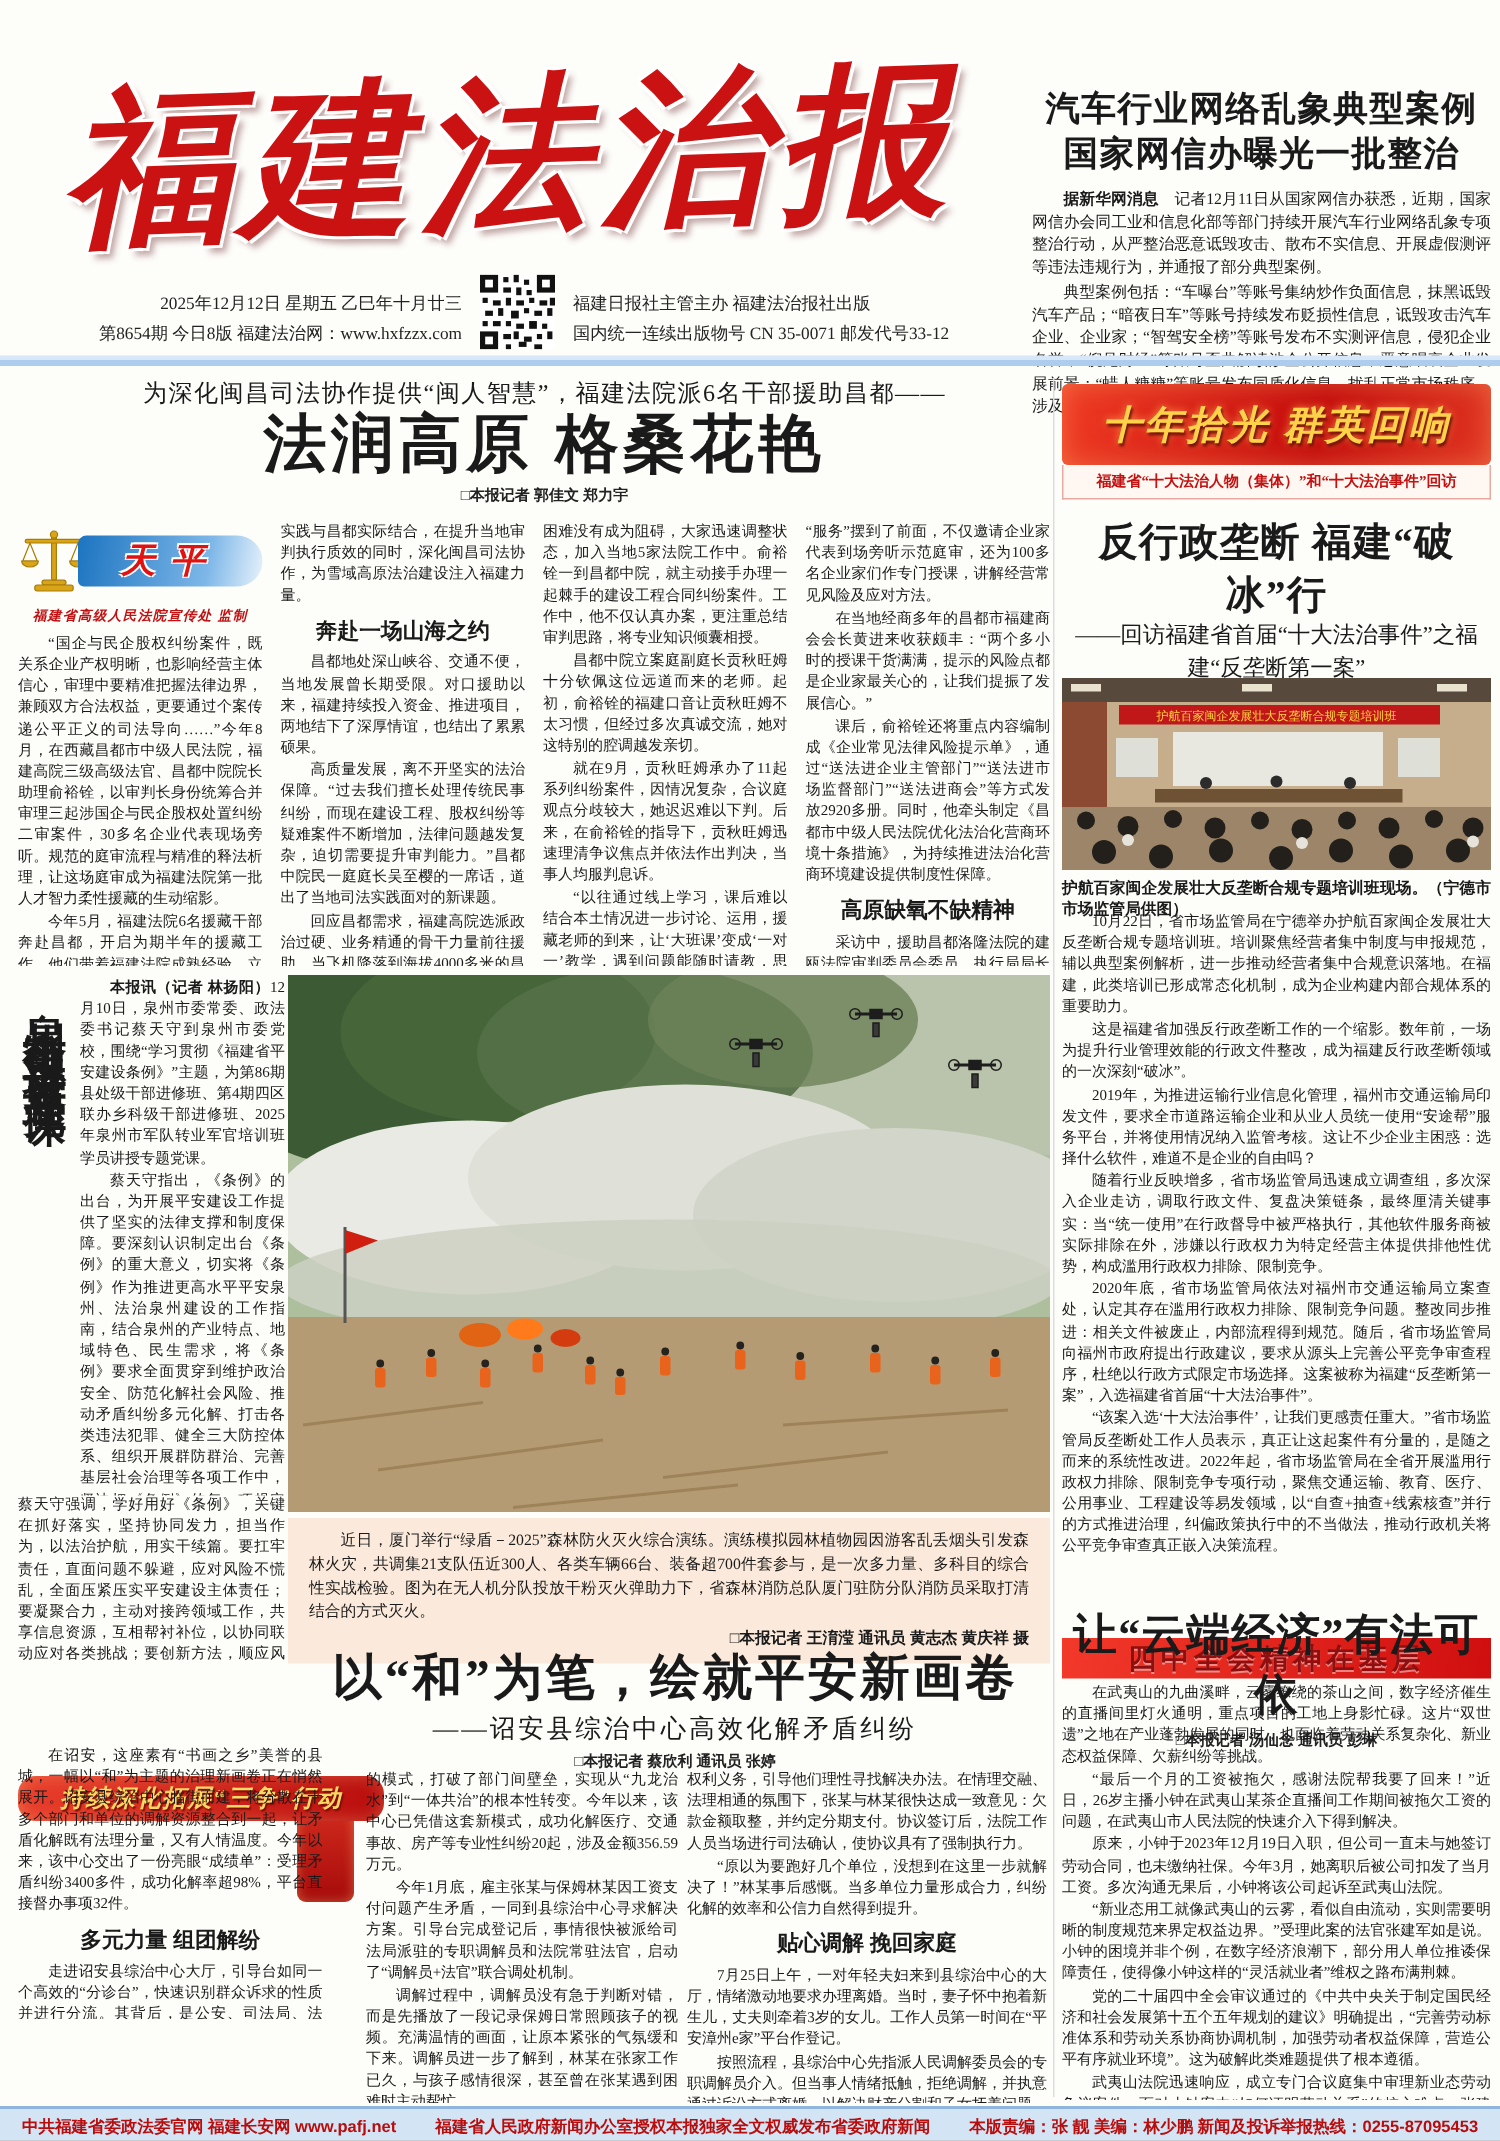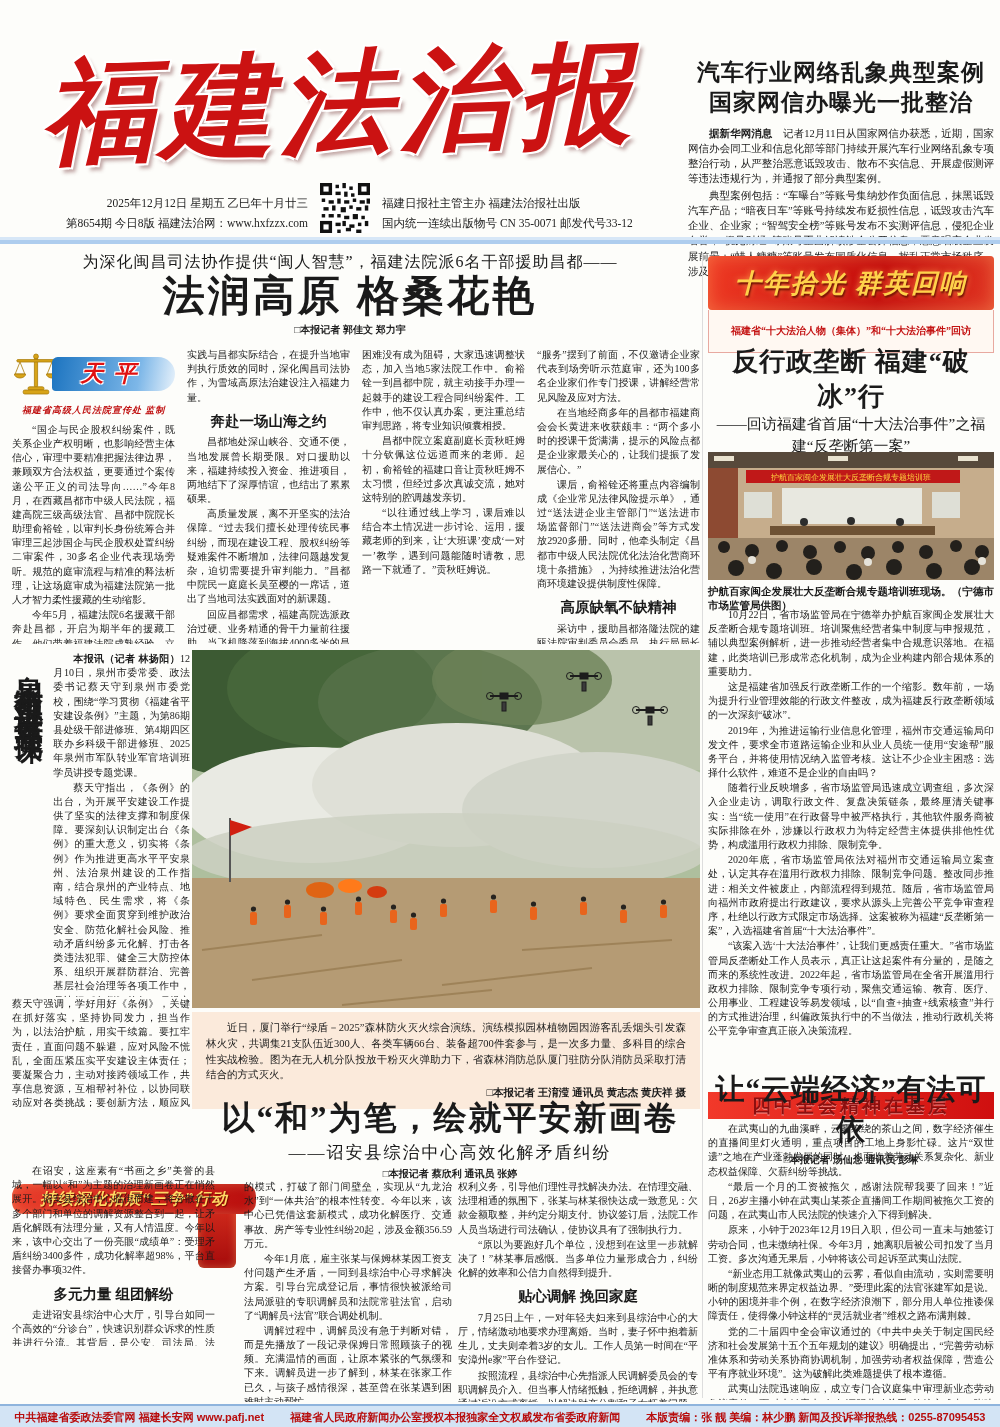--- a/index.html
+++ b/index.html
@@ -58,21 +58,21 @@
   .cap-credit{text-align:right;font-weight:bold;font-family:"Liberation Sans","DejaVu Sans",sans-serif;
               font-size:10.5px;text-indent:0;margin-top:2px;}
 
   
   .decade-banner{background:linear-gradient(100deg,#ef3b24,#c40c0c 60%,#e03522);border-radius:4px;
                  height:54px;display:flex;align-items:center;justify-content:center;
                  box-shadow:inset 0 0 18px rgba(255,200,120,.35);}
   .decade-banner span{font-weight:900;font-style:italic;font-size:26px;letter-spacing:2px;color:#ffd24a;
                  text-shadow:1px 2px 2px #6d0d00,0 0 6px #ff9d4d;}
   .decade-sub{background:#fff8f2;border:1px solid #e8a9a0;border-top:none;color:#c41212;
-              font-size:10px;font-weight:bold;text-align:center;padding:14px 0;}
+              font-size:10px;font-weight:bold;text-align:center;padding:4px 0;}
   .ra-title{font-size:26px;font-weight:900;text-align:center;letter-spacing:1px;}
   .ra-sub{font-size:15px;text-align:center;line-height:1.45;}
   .red-strip{background:linear-gradient(100deg,#f2392a,#cf0f0f);display:flex;align-items:center;justify-content:center;}
   .red-strip span{font-family:"Liberation Sans","DejaVu Sans",sans-serif;font-weight:900;font-size:19px;
                   letter-spacing:3px;color:#8d0f0f;text-shadow:0 1px 0 rgba(255,255,255,.45);}
   .conf-cap{font-family:"Liberation Sans","DejaVu Sans",sans-serif;font-weight:bold;font-size:10.5px;text-indent:0;}
   .cloud-title{font-size:29px;font-weight:900;text-align:center;letter-spacing:1px;}
 
   
   .campaign{background:linear-gradient(100deg,#ea3f2c,#b80d0d);border-radius:3px;height:30px;
@@ -180,21 +180,21 @@
     <h2 class="tr-title">国家网信办曝光一批整治</h2>
     <div class="just body105" style="margin-top:8px;">
       <p><b class="sans">据新华网消息</b>　<span>记者12月11日从国家网信办获悉，近期，国家网信办会同工业和信息化部等部门持续开展汽车行业网络乱象专项整治行动，从严整治恶意诋毁攻击、散布不实信息、开展虚假测评等违法违规行为，并通报了部分典型案例。</span></p>
       <p>典型案例包括：“车曝台”等账号集纳炒作负面信息，抹黑诋毁汽车产品；“暗夜日车”等账号持续发布贬损性信息，诋毁攻击汽车企业、企业家；“智驾安全榜”等账号发布不实测评信息，侵犯企业名誉；“倪见财经”等账号歪曲解读涉企公开信息，恶意唱衰企业发展前景；“蜡人糖糖”等账号发布同质化信息，扰乱正常市场秩序。涉及的账号已被依法依约采取处置措施。</p>
     </div>
   </div>
 
   <div class="abs rule-blue" style="top:240px;"></div>
   <div class="abs vrule" style="left:702px;top:252px;height:1146px;"></div>
 
-  <div class="abs" style="left:14px;top:252px;width:672px;">
+  <div class="abs" style="left:27px;top:252px;width:672px;">
     <div class="kicker">为深化闽昌司法协作提供“闽人智慧”，福建法院派6名干部援助昌都——</div>
     <div class="main-headline sans">法润高原  格桑花艳</div>
     <div class="byline" style="margin-top:4px;">□本报记者 郭佳文 郑力宇</div>
   </div>
 
   <div class="abs cols4 clip" style="left:12px;top:348px;width:688px;height:296px;">
     <div class="mcol just body10 clip">
       <div class="tianping">
         <div class="tp-top">
           <svg width="48" height="48">
@@ -212,20 +212,21 @@
     <div class="mcol just body10 clip">
       <p class="noind">实践与昌都实际结合，在提升当地审判执行质效的同时，深化闽昌司法协作，为雪域高原法治建设注入福建力量。</p>
       <div class="subhead">奔赴一场山海之约</div>
       <p>昌都地处深山峡谷、交通不便，当地发展曾长期受限。对口援助以来，福建持续投入资金、推进项目，两地结下了深厚情谊，也结出了累累硕果。</p>
       <p>高质量发展，离不开坚实的法治保障。“过去我们擅长处理传统民事纠纷，而现在建设工程、股权纠纷等疑难案件不断增加，法律问题越发复杂，迫切需要提升审判能力。”昌都中院民一庭庭长吴至樱的一席话，道出了当地司法实践面对的新课题。</p>
       <p>回应昌都需求，福建高院选派政治过硬、业务精通的骨干力量前往援助。当飞机降落到海拔4000多米的昌都邦达机场时，援藏队员立刻感受到了高寒缺氧的威力。“嘴唇发紫，胸闷、头疼的症状越来越剧烈，一周后才有所缓解。”援藏成员之一，柘荣法院法官助理袁济辉回忆。</p>
     </div>
     <div class="mcol just body10 clip">
       <p class="noind">困难没有成为阻碍，大家迅速调整状态，加入当地5家法院工作中。俞裕铨一到昌都中院，就主动接手办理一起棘手的建设工程合同纠纷案件。工作中，他不仅认真办案，更注重总结审判思路，将专业知识倾囊相授。</p>
       <p>昌都中院立案庭副庭长贡秋旺姆十分钦佩这位远道而来的老师。起初，俞裕铨的福建口音让贡秋旺姆不太习惯，但经过多次真诚交流，她对这特别的腔调越发亲切。</p>
+      <p>就在9月，贡秋旺姆承办了11起系列纠纷案件，因情况复杂，合议庭观点分歧较大，她迟迟难以下判。后来，在俞裕铨的指导下，贡秋旺姆迅速理清争议焦点并依法作出判决，当事人均服判息诉。</p>
       <p>“以往通过线上学习，课后难以结合本土情况进一步讨论、运用，援藏老师的到来，让‘大班课’变成‘一对一’教学，遇到问题能随时请教，思路一下就通了。”贡秋旺姆说。</p>
 
     </div>
     <div class="mcol just body10 clip">
       <p class="noind">“服务”摆到了前面，不仅邀请企业家代表到场旁听示范庭审，还为100多名企业家们作专门授课，讲解经营常见风险及应对方法。</p>
       <p>在当地经商多年的昌都市福建商会会长黄进来收获颇丰：“两个多小时的授课干货满满，提示的风险点都是企业家最关心的，让我们提振了发展信心。”</p>
       <p>课后，俞裕铨还将重点内容编制成《企业常见法律风险提示单》，通过“送法进企业主管部门”“送法进市场监督部门”“送法进商会”等方式发放2920多册。同时，他牵头制定《昌都市中级人民法院优化法治化营商环境十条措施》，为持续推进法治化营商环境建设提供制度性保障。</p>
       <div class="subhead">高原缺氧不缺精神</div>
       <p>采访中，援助昌都洛隆法院的建瓯法院审判委员会委员、执行局局长黄国兴展示了两张出差途中的照片：一张是辽阔草原上，几位干警席地而坐。（下转第二版）</p>
     </div>

